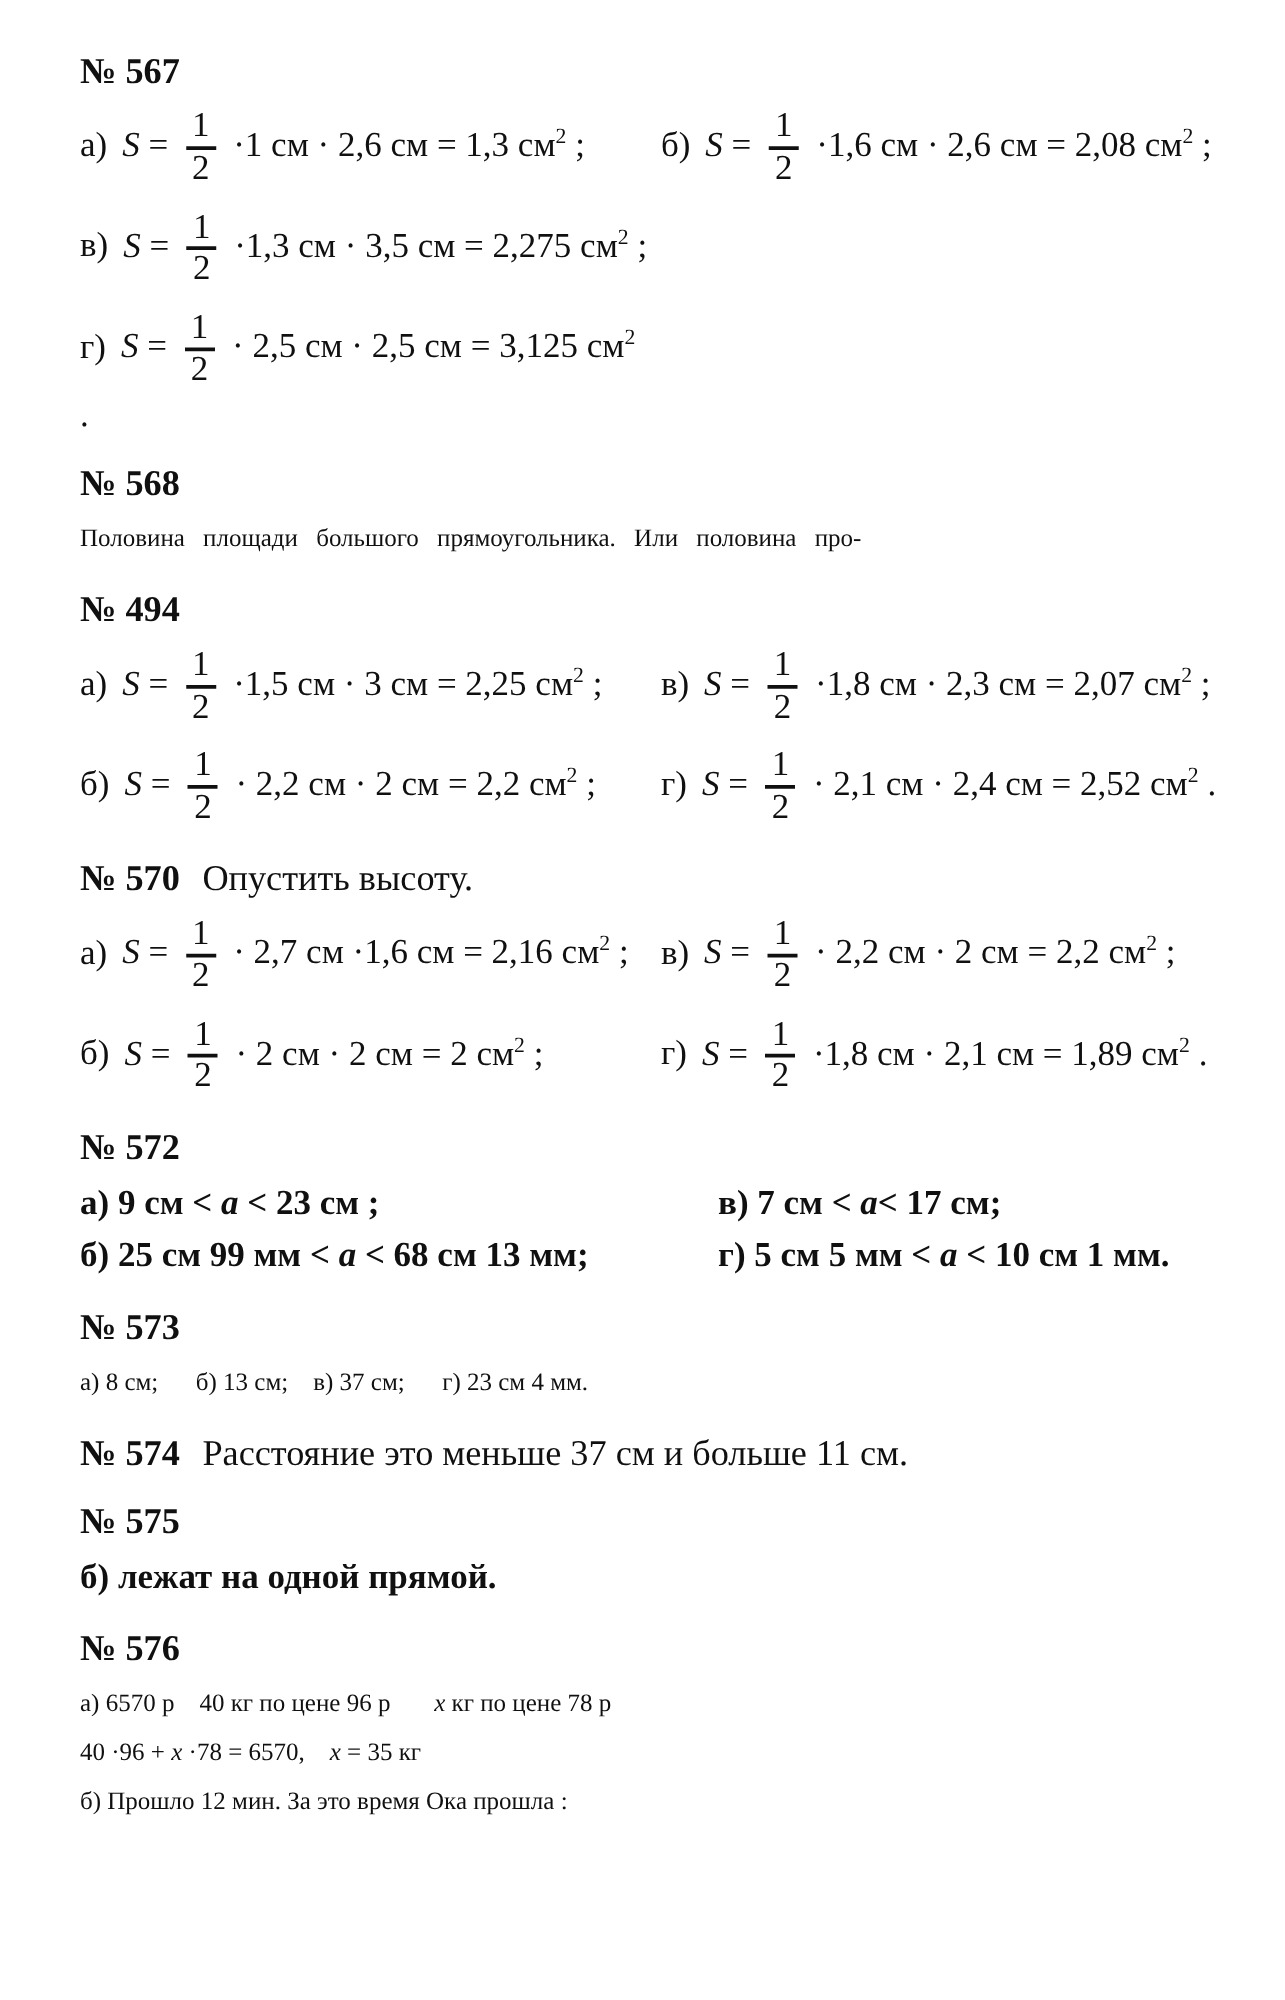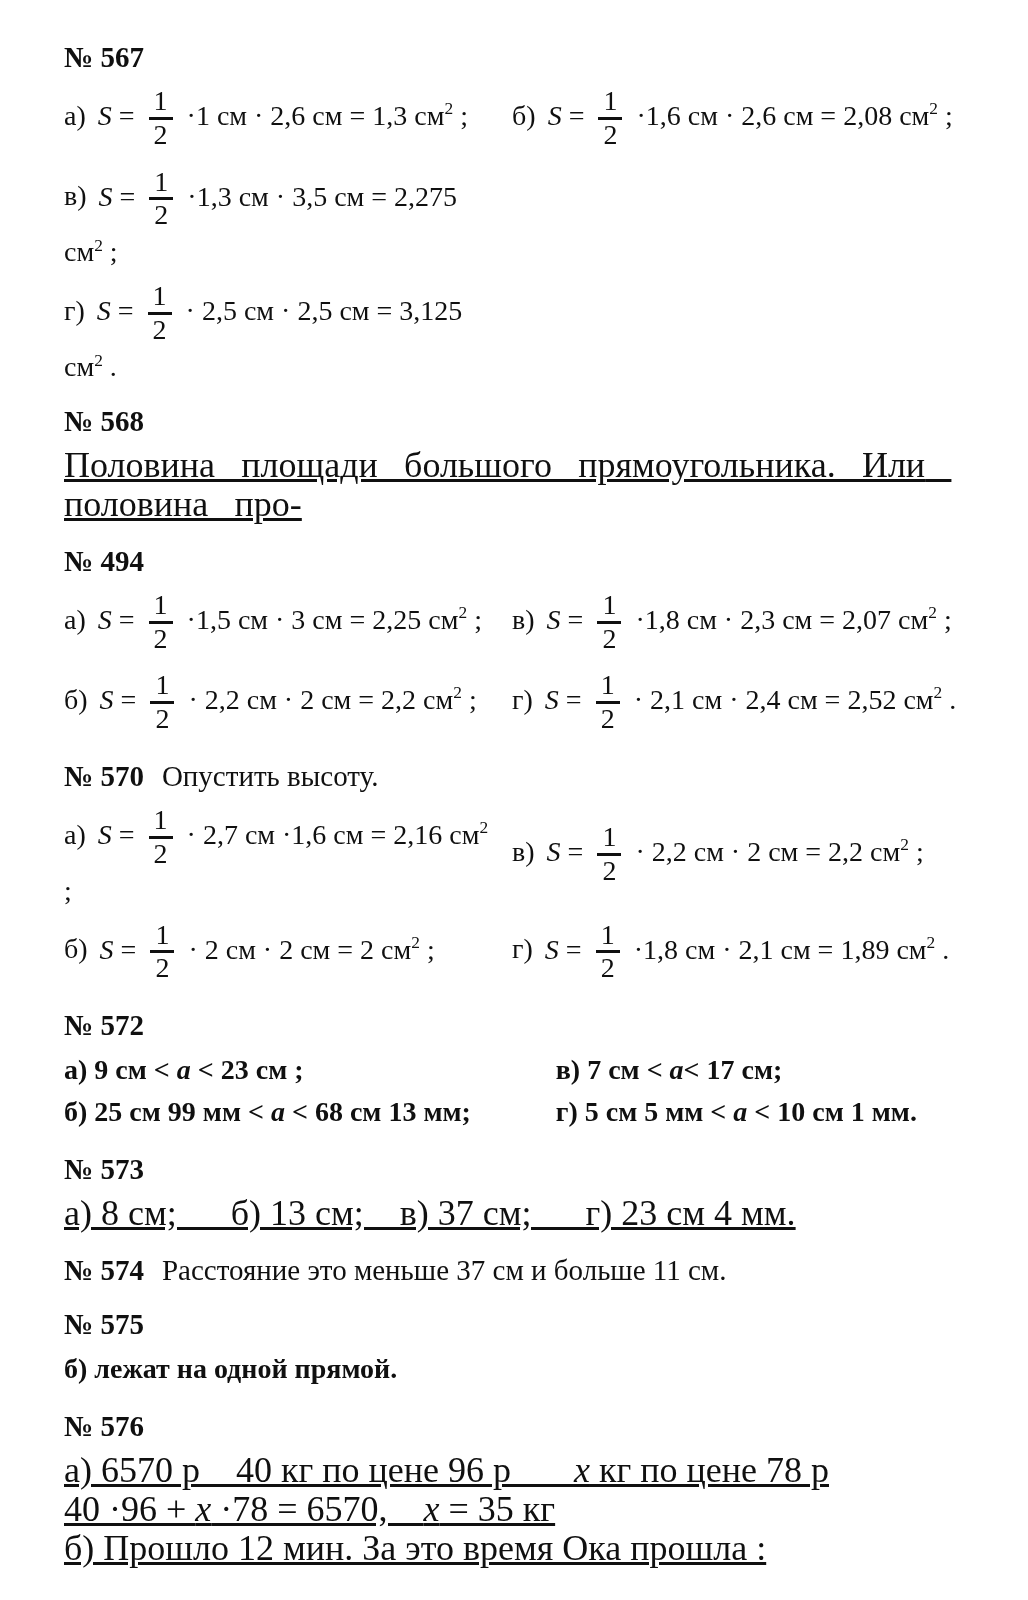--- a/index.html
+++ b/index.html
@@ -3,26 +3,26 @@
 <meta charset="utf-8">
 <style>
   html,body{margin:0;padding:0;}
   body{
     width:1028px;height:1600px;background:#ffffff;
     font-family:"Liberation Serif","DejaVu Serif",serif;
     color:#101010;overflow:hidden;
   }
   .page{
     box-sizing:border-box;width:1028px;height:1600px;
-    padding:40px 70px 0 64px;background:#ffffff;position:relative;border-radius:28px;
+    padding:40px 36px 0 64px;background:#ffffff;position:relative;border-radius:28px;
   }
   .heading{font-size:29px;font-weight:bold;margin:20px 0 8px;line-height:34px;white-space:pre-wrap;}
   .heading:first-child{margin-top:0;}
   .hrest{font-weight:normal;margin-left:18px;}
-  .bodyline{font-size:36px;line-height:39px;white-space:pre-wrap;text-decoration:underline;}
+  .bodyline{font-size:20px;line-height:39px;white-space:pre-wrap;}
   .stretch{word-spacing:0.48em;}
   .mathrow{display:flex;align-items:center;margin:8px 0;gap:10px;}
   .mcol{display:block;font-size:28px;line-height:34px;white-space:pre-wrap;}
   .mcol-left{width:49%;flex:0 0 auto;}
   .flabel{margin-right:12px;}
   .frac{
     display:inline-flex;flex-direction:column;align-items:center;
     vertical-align:middle;margin:4px 7px;line-height:1.1;text-align:center;
   }
   .frac .num{padding:0 5px;}

